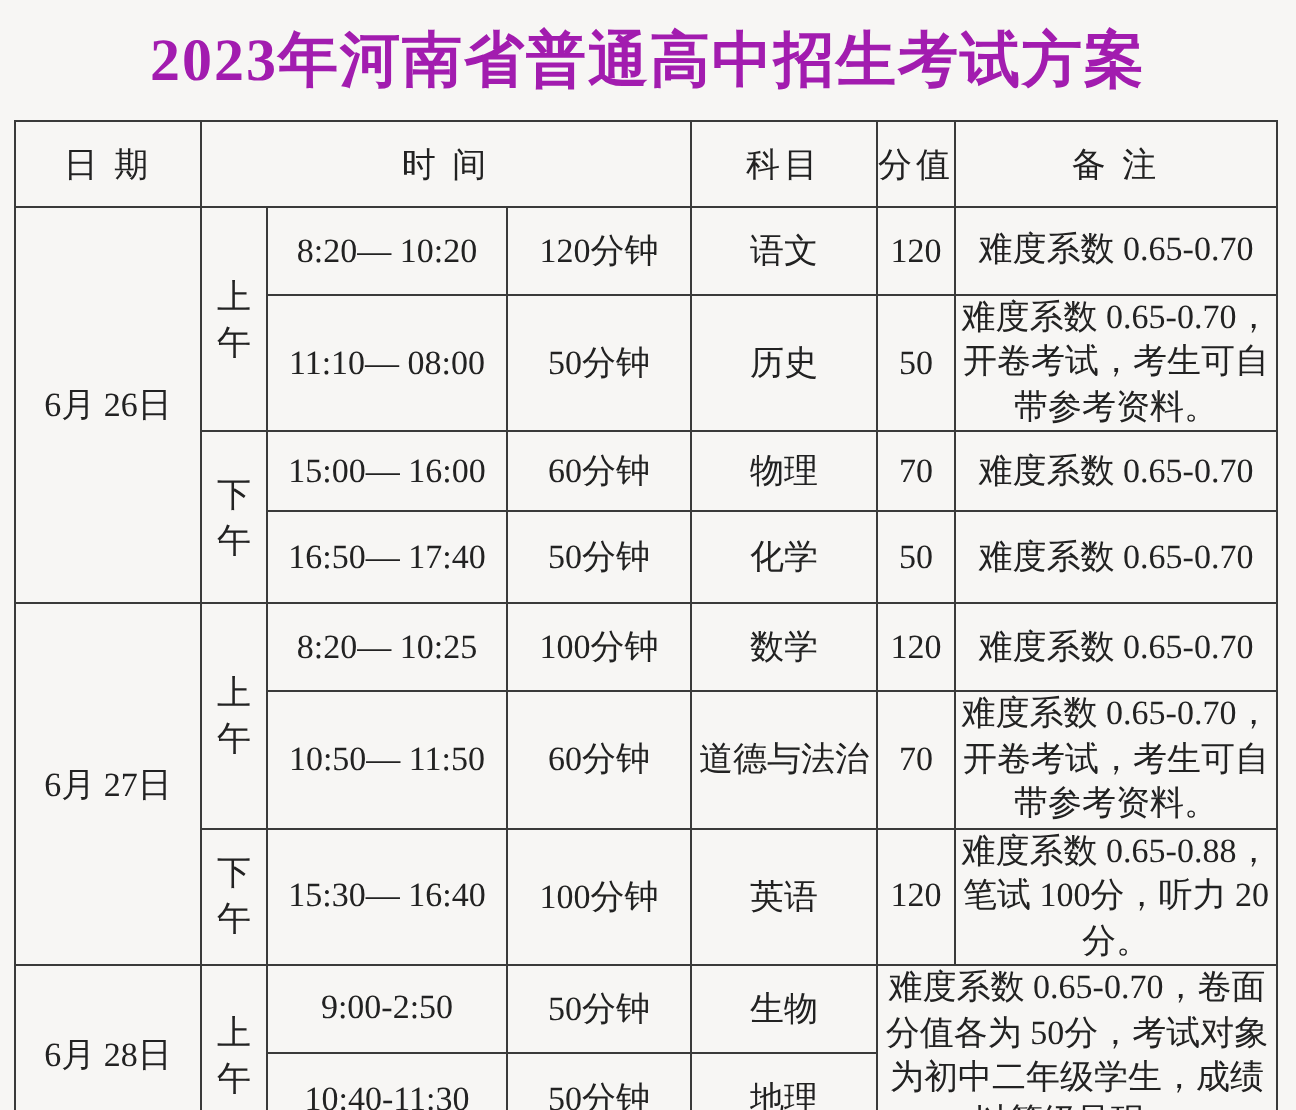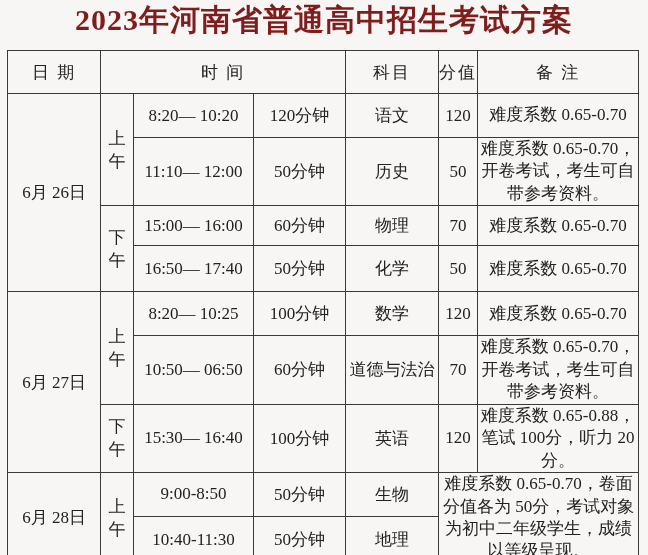--- a/index.html
+++ b/index.html
@@ -8,25 +8,26 @@
   }
   body {
     width: 648px;
     height: 555px;
     background: #f7f6f4;
     font-family: "Liberation Serif", "DejaVu Serif", serif;
     color: #1d1d1d;
     overflow: hidden;
   }
   .page-title {
+    margin-top: 10px;
     text-align: center;
     font-size: 30px;
     font-weight: bold;
     letter-spacing: 1px;
-    color: #7f1d1d;
+    color: #a21caf;
   }
   table.schedule {
     border-collapse: collapse;
     table-layout: fixed;
     width: 631px;
     margin: 9px 0 0 7px;
     background: transparent;
   }
   table.schedule th,
   table.schedule td {
@@ -90,21 +91,21 @@
     <td class="date-cell" rowspan="4">6月 26日</td>
     <td class="period-cell" rowspan="2">上午</td>
     <td class="time-cell">8:20— 10:20</td>
     <td class="duration-cell">120分钟</td>
     <td class="subject-cell">语文</td>
     <td class="score-cell">120</td>
     <td class="remark-cell remark-single">难度系数 0.65-0.70</td>
   </tr>
 
   <tr style="height:62px">
-    <td class="time-cell">11:10— 12:00</td>
+    <td class="time-cell">11:10— 08:00</td>
     <td class="duration-cell">50分钟</td>
     <td class="subject-cell">历史</td>
     <td class="score-cell">50</td>
     <td class="remark-cell">难度系数 0.65-0.70，开卷考试，考生可自带参考资料。</td>
   </tr>
 
   <tr style="height:40px">
     <td class="period-cell" rowspan="2">下午</td>
     <td class="time-cell">15:00— 16:00</td>
     <td class="duration-cell">60分钟</td>
@@ -125,40 +126,40 @@
     <td class="date-cell" rowspan="3">6月 27日</td>
     <td class="period-cell" rowspan="2">上午</td>
     <td class="time-cell">8:20— 10:25</td>
     <td class="duration-cell">100分钟</td>
     <td class="subject-cell">数学</td>
     <td class="score-cell">120</td>
     <td class="remark-cell remark-single">难度系数 0.65-0.70</td>
   </tr>
 
   <tr style="height:57px">
-    <td class="time-cell">10:50— 06:50</td>
+    <td class="time-cell">10:50— 11:50</td>
     <td class="duration-cell">60分钟</td>
     <td class="subject-cell">道德与法治</td>
     <td class="score-cell">70</td>
     <td class="remark-cell">难度系数 0.65-0.70，开卷考试，考生可自带参考资料。</td>
   </tr>
 
   <tr style="height:46px">
     <td class="period-cell">下午</td>
     <td class="time-cell">15:30— 16:40</td>
     <td class="duration-cell">100分钟</td>
     <td class="subject-cell">英语</td>
     <td class="score-cell">120</td>
     <td class="remark-cell">难度系数 0.65-0.88，笔试 100分，听力 20分。</td>
   </tr>
 
   <tr style="height:44px">
     <td class="date-cell" rowspan="2">6月 28日</td>
     <td class="period-cell" rowspan="2">上午</td>
-    <td class="time-cell">9:00-8:50</td>
+    <td class="time-cell">9:00-2:50</td>
     <td class="duration-cell">50分钟</td>
     <td class="subject-cell">生物</td>
     <td class="remark-cell" colspan="2" rowspan="2">难度系数 0.65-0.70，卷面分值各为 50分，考试对象为初中二年级学生，成绩以等级呈现。</td>
   </tr>
 
   <tr style="height:47px">
     <td class="time-cell">10:40-11:30</td>
     <td class="duration-cell">50分钟</td>
     <td class="subject-cell">地理</td>
   </tr>

